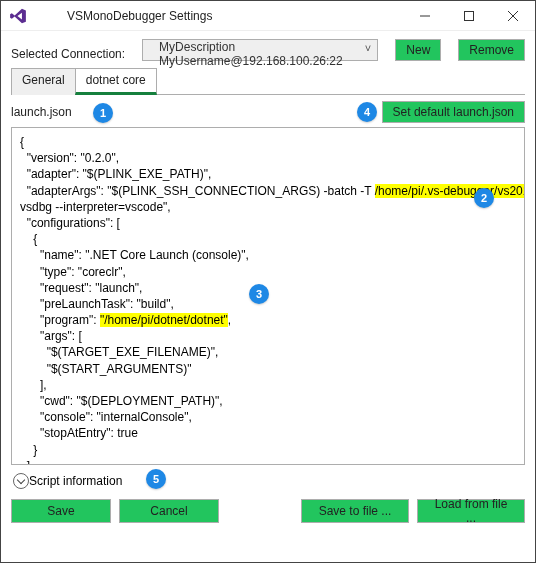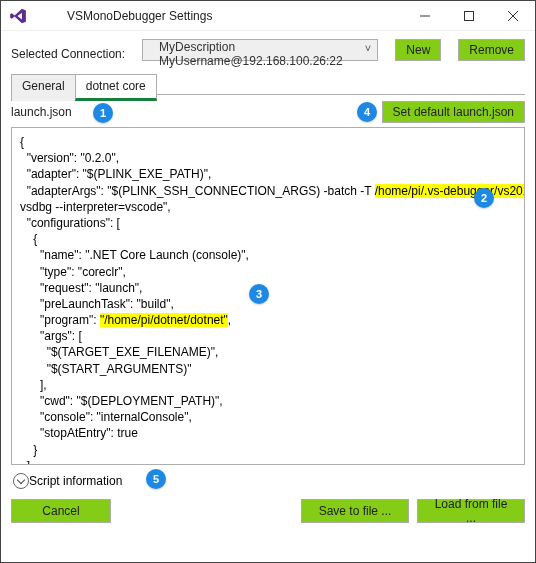--- a/index.html
+++ b/index.html
@@ -48,21 +48,21 @@
   .conn-select::after {
     content: "˅";
     position: absolute;
     right: 6px; top: 2px;
     color: #555;
     font-size: 11px;
   }
   .btn {
     height: 22px;
     border: 1px solid #adadad;
-    background: #84cc16;
+    background: #22c55e;
     padding: 0 10px;
     font-size: 12px;
     color: #222;
     cursor: pointer;
     display: inline-flex;
     align-items: center;
     justify-content: center;
   }
 
   .tabs {
@@ -71,21 +71,21 @@
     margin-bottom: 6px;
   }
   .tab {
     padding: 4px 10px 5px 10px;
     border: 1px solid #adadad;
     border-bottom: none;
     background: #efefef;
     font-size: 12px;
     color: #222;
     position: relative;
-    top: 7px;
+    top: 1px;
     margin-right: -1px;
     cursor: pointer;
   }
   .tab.active {
     background: #fff;
     border-bottom: 3px solid #15803d;
   }
 
   .filename-row {
     display: flex;
@@ -237,19 +237,20 @@
 <div class="badge" style="left:237px; top:156px;">3</div>
 </div>
 
   <div class="info-row content-rel">
     <span class="chev-circle"></span>
     <span>Script information</span>
     <div class="badge" style="left:135px; top:2px;">5</div>
   </div>
 
   <div class="footer-row">
+    <button class="btn">Save</button>
     <button class="btn">Cancel</button>
     <span class="gap"></span>
     <button class="btn wide">Save to file ...</button>
     <button class="btn wide">Load from file ...</button>
   </div>
 
 </div>
 
 </body></html>

